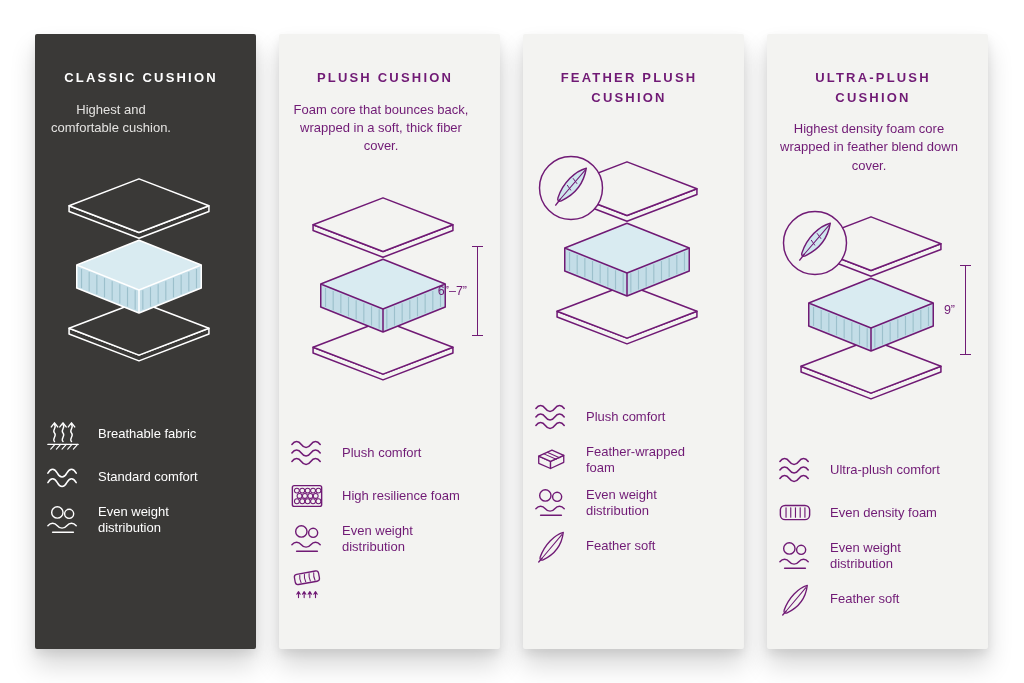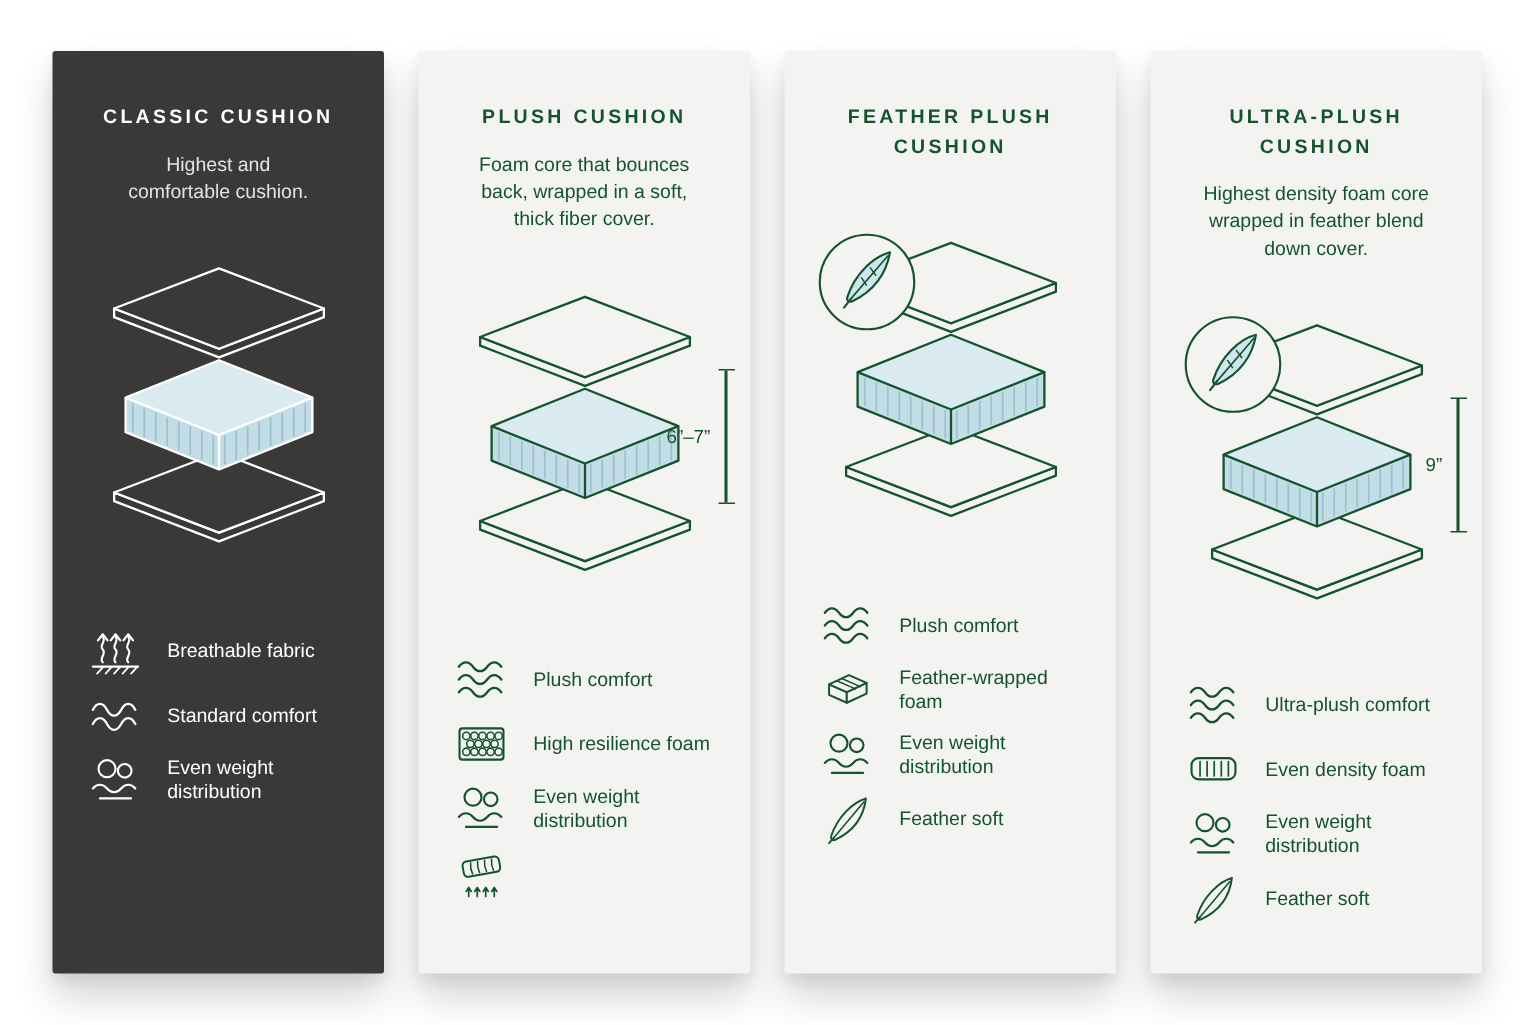--- a/index.html
+++ b/index.html
@@ -1,21 +1,21 @@
 <!DOCTYPE html>
 <html><head>
 <meta charset="utf-8">
 <style>
   html,body{margin:0;padding:0}
   body{width:1024px;height:683px;background:#ffffff;font-family:"Liberation Sans",sans-serif;color:#2e2d2b;overflow:hidden}
   .canvas{position:relative;width:1024px;height:683px;box-sizing:border-box;display:flex;gap:23px;padding:34px 35px;align-items:stretch}
-  .card{width:221px;box-sizing:border-box;padding:34px 28px 24px;display:flex;flex-direction:column;align-items:center;border-radius:2px;
+  .card{width:221px;box-sizing:border-box;padding:34px 8px 24px;display:flex;flex-direction:column;border-radius:2px;
         background:var(--card-bg);box-shadow:0 16px 26px rgba(0,0,0,.16),0 5px 10px rgba(0,0,0,.08)}
   .card.dark{--card-bg:#3a3937;color:#ffffff}
-  .card.light{--card-bg:#f3f3f1;color:#14532d}
+  .card.light{--card-bg:#f3f3f1;color:#701a75}
   .title{font-size:13px;font-weight:bold;letter-spacing:2.2px;text-align:center;line-height:1.5;margin:0 0 13px;max-width:196px}
   .desc{font-size:13px;line-height:1.42;text-align:center;margin:0;max-width:188px}
   .card.dark .desc{color:#e4e3e1;max-width:136px}
   .illu{position:relative;width:192px;height:208px;margin-top:32px;display:flex;justify-content:center}
   .cushion{width:182px;height:196px}
   .feather-badge{position:absolute;left:4px;top:0px;width:72px;height:72px}
   .measure{position:absolute;right:-4px;top:58px;display:flex;align-items:center;gap:5px}
   .measure-label{font-size:12.5px;white-space:nowrap}
   .measure-line{display:block;width:11px;height:88px;border-top:1.5px solid currentColor;border-bottom:1.5px solid currentColor;position:relative}
   .measure-line::before{content:"";position:absolute;left:50%;top:0;bottom:0;width:1.5px;margin-left:-0.75px;background:currentColor}

